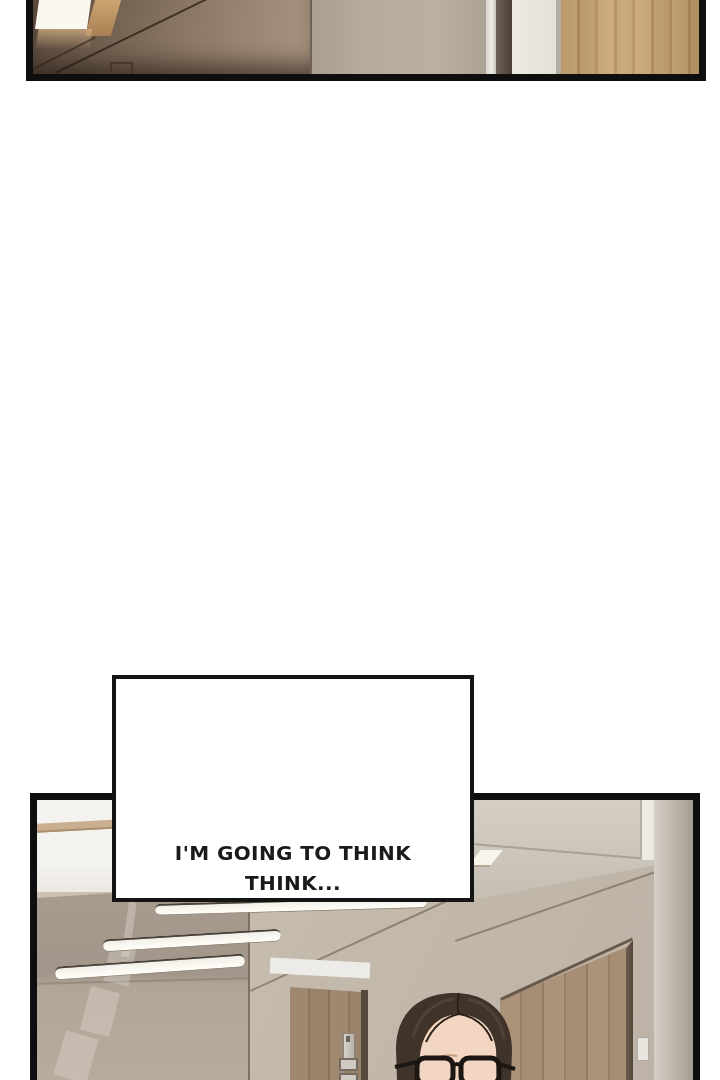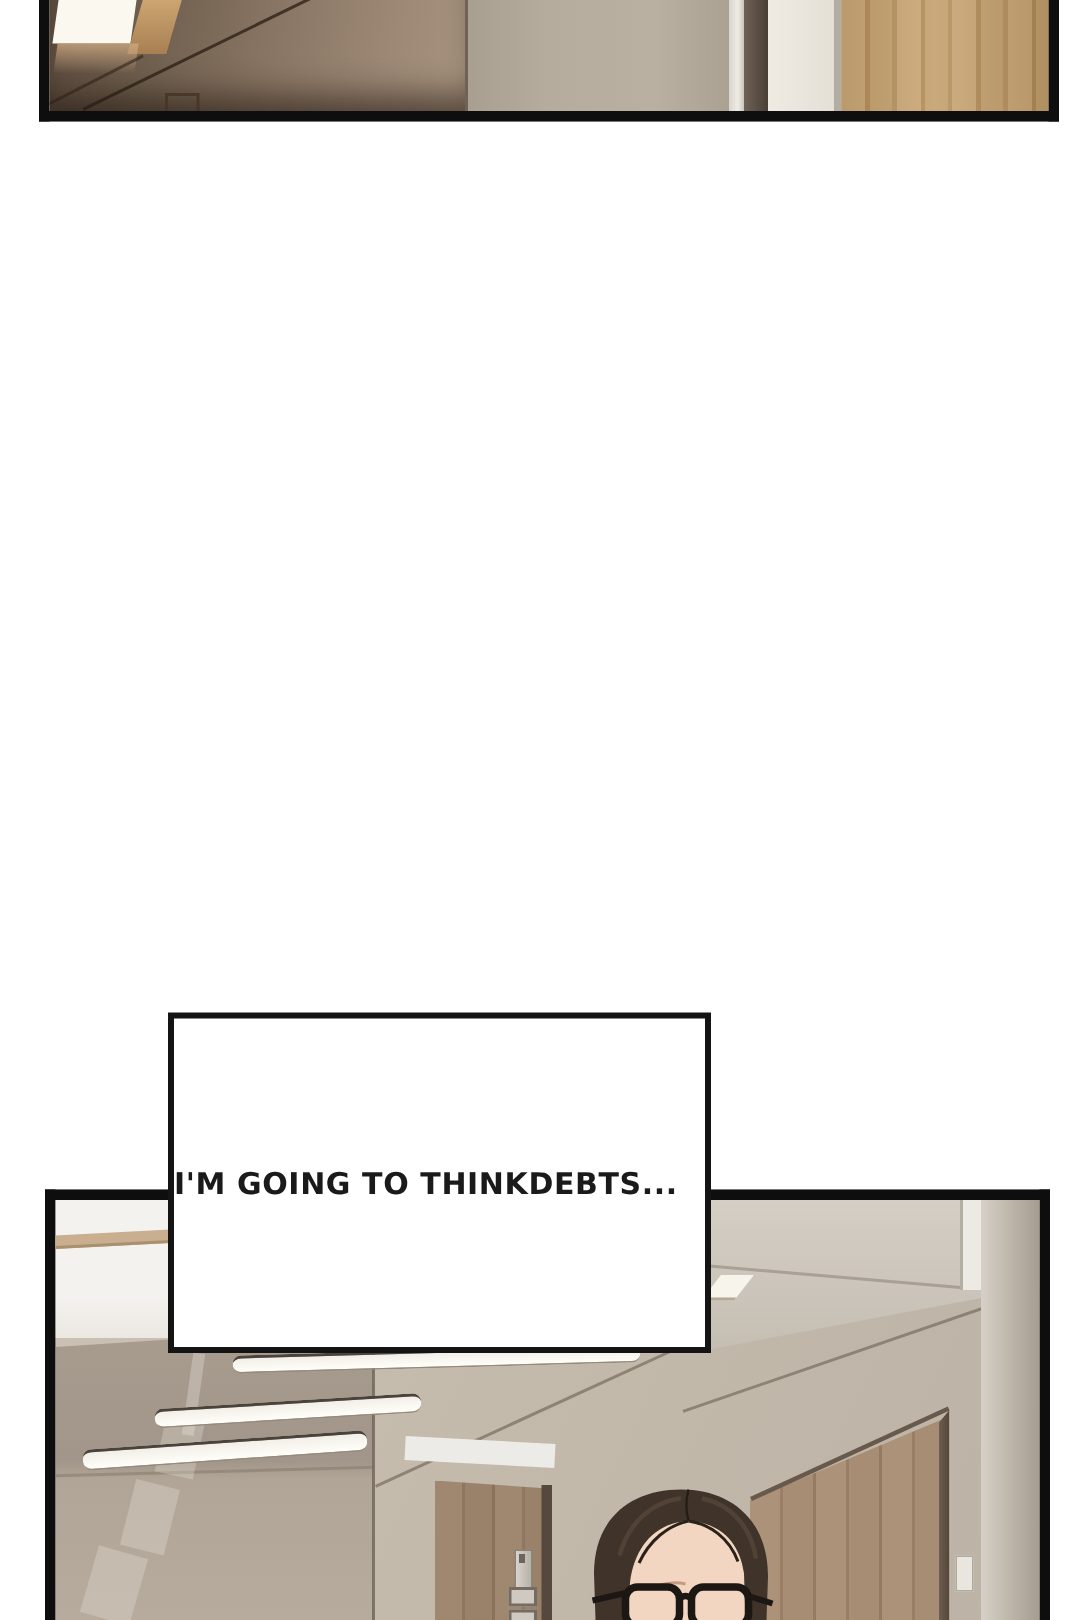--- a/index.html
+++ b/index.html
@@ -91,21 +91,21 @@
     background:linear-gradient(90deg,#d8d3cb,#b7b1a8);}
   .bp-plate-dot{left:309px;top:236px;width:4px;height:6px;background:#6b655c;}
   .rocker{width:15px;height:9px;background:#cfc9c1;border:2px solid #746c62;margin-bottom:2px;}
   .bp-rockers{left:302px;top:258px;width:20px;height:24px;}
 
   .bp-char{left:356px;top:187px;width:124px;height:93px;}
 
   
   .bubble{position:absolute;left:112px;top:675px;width:354px;height:219px;
     background:#ffffff;border:4px solid #141414;z-index:50;
-    display:flex;flex-direction:row;justify-content:flex-start;align-items:center;}
+    display:flex;flex-direction:column;justify-content:flex-end;align-items:center;}
   .bline{margin:2px 0;font-size:20px;line-height:26px;font-weight:700;
     letter-spacing:.4px;color:#1a1a1a;text-align:center;}
 </style>
 </head>
 <body>
 
 <div class="page">
 
   <section class="panel panel-top">
     <div class="abs tp-glass"></div>
@@ -179,16 +179,16 @@
       <path d="M2,80 L24,75" stroke="#1c1713" stroke-width="4" fill="none"></path>
       <rect x="24" y="71" width="36" height="26" rx="8" fill="none" stroke="#1c1713" stroke-width="5"></rect>
       <rect x="68" y="71" width="38" height="26" rx="8" fill="none" stroke="#1c1713" stroke-width="5"></rect>
       <path d="M60,79 Q64,75 68,79" stroke="#1c1713" stroke-width="4" fill="none"></path>
       <path d="M106,77 L122,82" stroke="#1c1713" stroke-width="4" fill="none"></path>
     </svg>
   </section>
 
   <div class="bubble">
     <p class="bline">I'M GOING TO THINK</p>
-    <p class="bline">DEBTS...</p>
+    <p class="bline">THINK...</p>
   </div>
 
 </div>
 
 </body></html>

